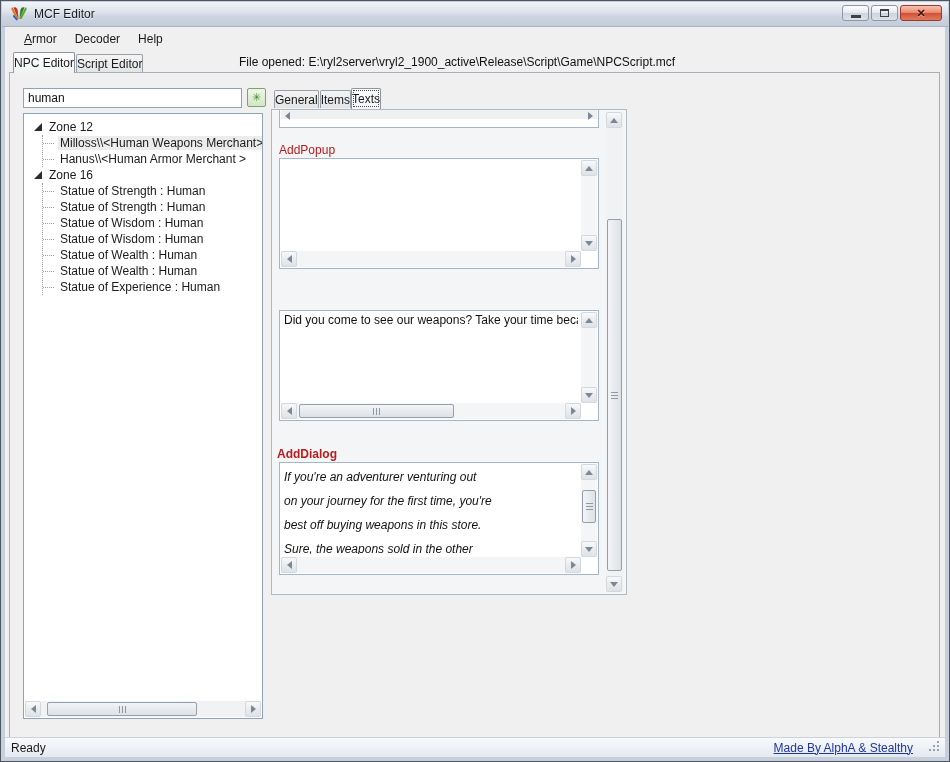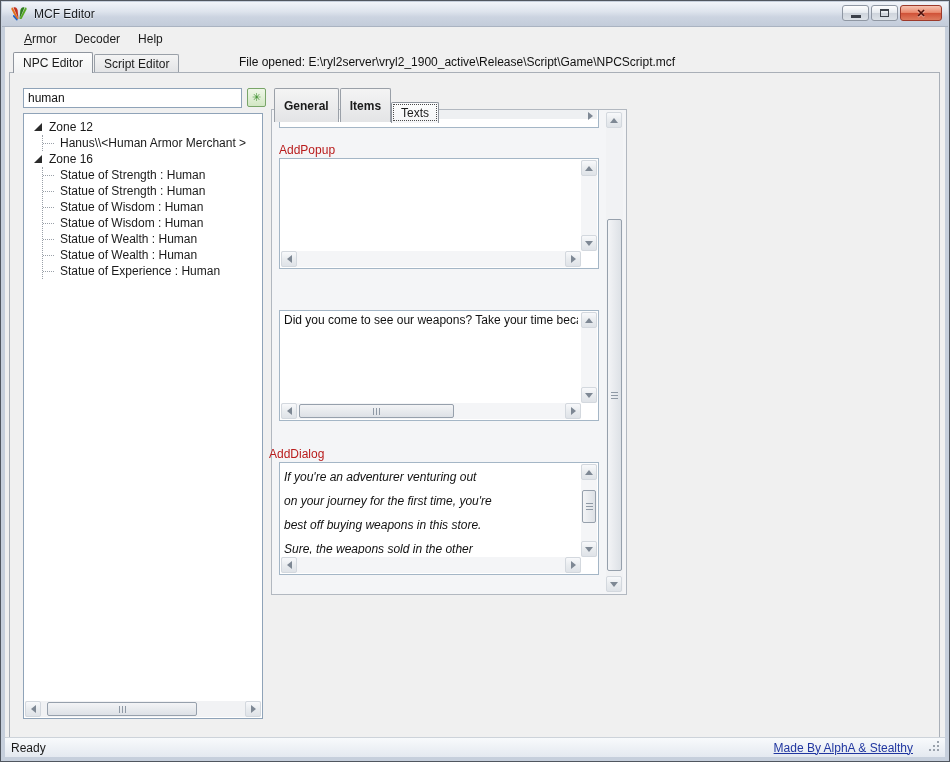--- a/index.html
+++ b/index.html
@@ -25,21 +25,21 @@
   
   .client{position:absolute;left:4px;top:26px;right:4px;bottom:4px;background:#f0f0f0;}
   .menubar{position:absolute;left:4px;top:27px;right:4px;height:21px;display:flex;align-items:center;padding-left:10px;}
   .menu-item{font-size:12px;color:#1a1a1a;padding:3px 9px;cursor:default;}
   .menu-item .lbl{display:block;}
   .menu-item.accel .lbl::first-letter{text-decoration:underline;}
 
   
   .main-tabstrip{position:absolute;left:12px;top:51px;display:flex;align-items:flex-end;z-index:3;}
   .tab{font-size:12px;color:#1a1a1a;border:1px solid #8f959e;border-bottom:none;border-radius:2px 2px 0 0;
-    display:flex;align-items:center;padding:0 9px;cursor:default;text-align:center;}
+    display:flex;align-items:center;padding:0 0;cursor:default;text-align:center;}
   .tab.active{height:21px;background:linear-gradient(#fdfdfd,#f1f2f3);position:relative;z-index:2;margin-bottom:-1px;}
   .tab.inactive{height:18px;background:linear-gradient(#f4f4f4,#e3e4e6);border-color:#9aa0a8;margin-left:1px;}
   .file-opened{position:absolute;left:238px;top:54px;font-size:12px;color:#111;}
 
   
   .tab-page{position:absolute;left:8px;top:71px;width:931px;height:666px;border:1px solid #a9afb7;background:#f0f0f0;}
 
   
   .search-input{position:absolute;left:22px;top:87px;width:219px;height:20px;border:1px solid #8fa3b8;
     font-family:"Liberation Sans",sans-serif;font-size:12px;padding:0 4px;color:#111;background:#fff;outline:none;}
@@ -75,21 +75,21 @@
   .gripl-v{width:7px;height:7px;background:repeating-linear-gradient(180deg,#8f99a5 0 1px,transparent 1px 3px);}
   .gripl-h{width:7px;height:7px;background:repeating-linear-gradient(90deg,#8f99a5 0 1px,transparent 1px 3px);}
   .hsb{position:absolute;display:flex;justify-content:space-between;height:16px;}
   .vsb{position:absolute;display:flex;flex-direction:column;justify-content:space-between;width:16px;}
 
   .tree-hsb{left:1px;right:1px;bottom:1px;}
   .tree-hsb .thumb-h{left:22px;width:150px;}
 
   
   .editor-tabstrip{position:absolute;left:272px;top:87px;display:flex;align-items:flex-end;z-index:3;}
-  .editor-tabstrip .tab.inactive{height:34px;font-weight:bold;}
+  .editor-tabstrip .tab.inactive{height:18px;}
   .editor-tabstrip .tab.active{height:21px;background:linear-gradient(#fcfdfd,#f4f5f7);outline:1px dotted #4a4a4a;outline-offset:-3px;}
   .panel{position:absolute;left:270px;top:108px;width:356px;height:486px;background:#f4f5f7;border:1px solid #b2b8c0;}
 
   .panel-vsb{left:605px;top:111px;height:480px;width:17px;position:absolute;display:flex;flex-direction:column;justify-content:space-between;background:#f1f2f4;}
   .panel-vsb .thumb-v{top:107px;height:352px;}
 
   .cutbox{position:absolute;left:278px;top:109px;width:320px;height:18px;background:#fff;
     border:1px solid #a4b6c6;border-top:none;overflow:hidden;}
   .cutbox .sliver{position:absolute;left:1px;right:1px;top:0;height:9px;background:#eef0f2;}
   .cutbox .tri.left{position:absolute;left:5px;top:2px;}
@@ -171,20 +171,23 @@
       <span>✳</span>
     </div>
 
   <div class="tree">
     <div id="tree-root">
         <div class="tree-row zone">
           <span class="tw"></span>
           <span>Zone 12</span>
         </div>
         <div class="tree-children">
+          <div class="tree-row leaf selected">
+            <span class="tlabel">Milloss\\&lt;Human Weapons Merchant&gt;</span>
+          </div>
           <div class="tree-row leaf">
             <span class="tlabel">Hanus\\&lt;Human Armor Merchant &gt;</span>
           </div>
         </div>
         <div class="tree-row zone">
           <span class="tw"></span>
           <span>Zone 16</span>
         </div>
         <div class="tree-children">
           <div class="tree-row leaf">
@@ -280,21 +283,21 @@
         </div>
       <div class="thumb-h" style="left:18px;width:155px;">
           <span class="gripl-h"></span>
         </div>
       <div class="sbtn">
           <span class="tri right"></span>
         </div>
     </div>
   </div>
 
-  <div class="field-label" style="left:268px;top:446px;">AddDialog</div>
+  <div class="field-label" style="left:276px;top:446px;font-weight:bold;">AddDialog</div>
   <div class="tbox" style="top:461px;height:113px;">
     <div class="text multiline">If you're an adventurer venturing out
 on your journey for the first time, you're
 best off buying weapons in this store.
 Sure, the weapons sold in the other
 stores are stronger, but for a beginner,
 the weapons sold next door are</div>
     <div class="vsb">
       <div class="sbtn">
           <span class="tri up"></span>

